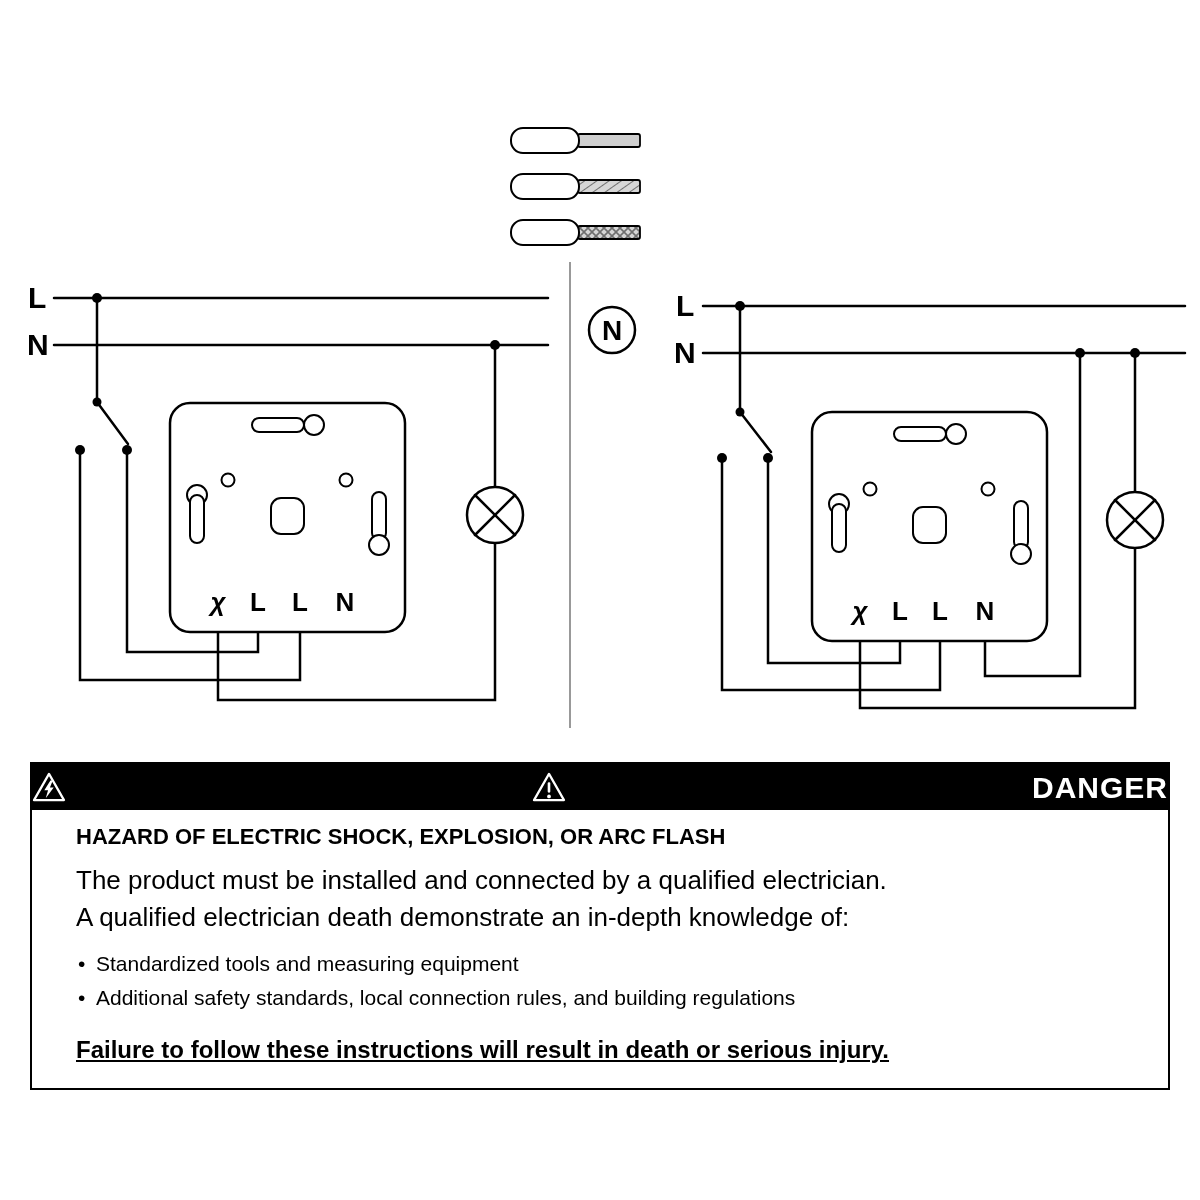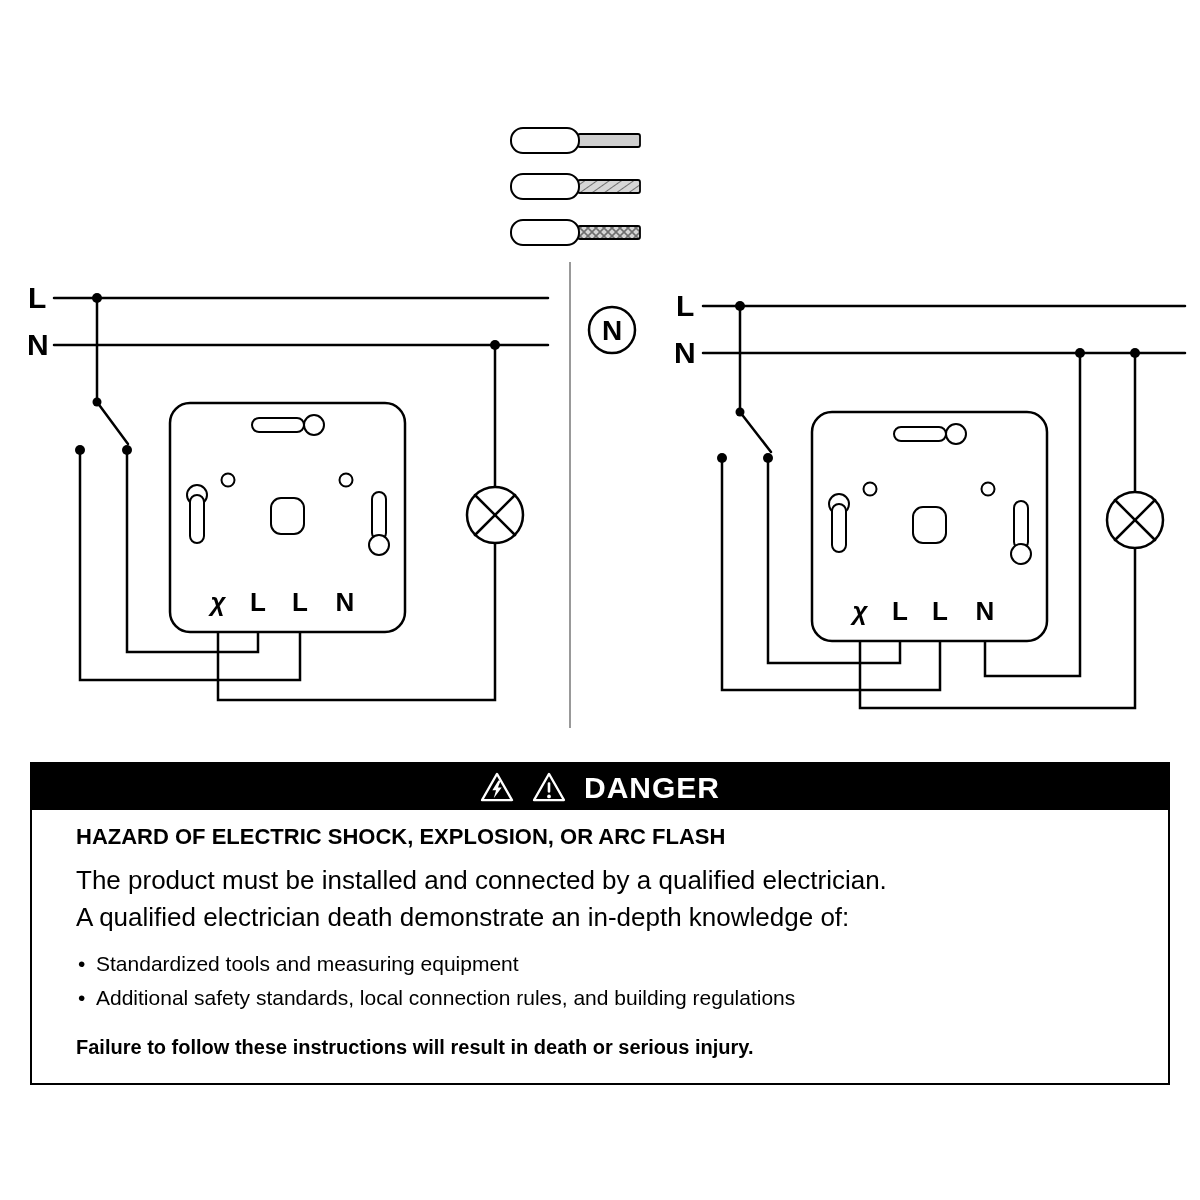--- a/index.html
+++ b/index.html
@@ -10,37 +10,37 @@
   #stage{position:absolute;top:0;left:0;width:1200px;height:1200px;}
   svg text{font-family:"Liberation Sans", sans-serif;}
   .wiring-svg{position:absolute;top:0;left:0;}
   
   .danger-box{
     position:absolute;left:30px;top:762px;width:1136px;
     border:2px solid #000;background:#fff;
   }
   .danger-header{
     background:#000;color:#fff;height:46px;
-    display:flex;align-items:center;justify-content:center;gap:18px;
+    display:flex;align-items:center;justify-content:space-between;gap:18px;
   }
   .danger-title{
     font-size:30px;font-weight:bold;letter-spacing:1px;line-height:1;
     padding-top:1px;
   }
   .warn-icon{display:block;}
   .danger-body{padding:14px 26px 24px 44px;}
   .danger-heading{font-size:22px;font-weight:bold;margin:0 0 12px 0;}
   .danger-line{font-size:26px;line-height:1.42;margin:0;}
   .danger-bullets{list-style:none;margin:13px 0 0 0;padding:0;}
   .danger-bullets li{
     font-size:21px;line-height:1.42;position:relative;
     padding-left:20px;margin:0 0 4px 0;
   }
   .danger-bullets li::before{content:"•";position:absolute;left:2px;}
-  .danger-footer{font-size:20px;font-weight:bold;margin:24px 0 0 0;}
+  .danger-footer{font-size:24px;font-weight:bold;margin:24px 0 0 0;text-decoration:underline;}
 </style>
 </head>
 <body>
 
 <div id="stage">
 
   <svg class="wiring-svg" width="1200" height="755" viewBox="0 0 1200 755">
     <defs>
       <pattern id="strand" width="7" height="7" patternUnits="userSpaceOnUse" patternTransform="rotate(55)">
         <rect width="7" height="7" fill="#d6d6d6"></rect>

